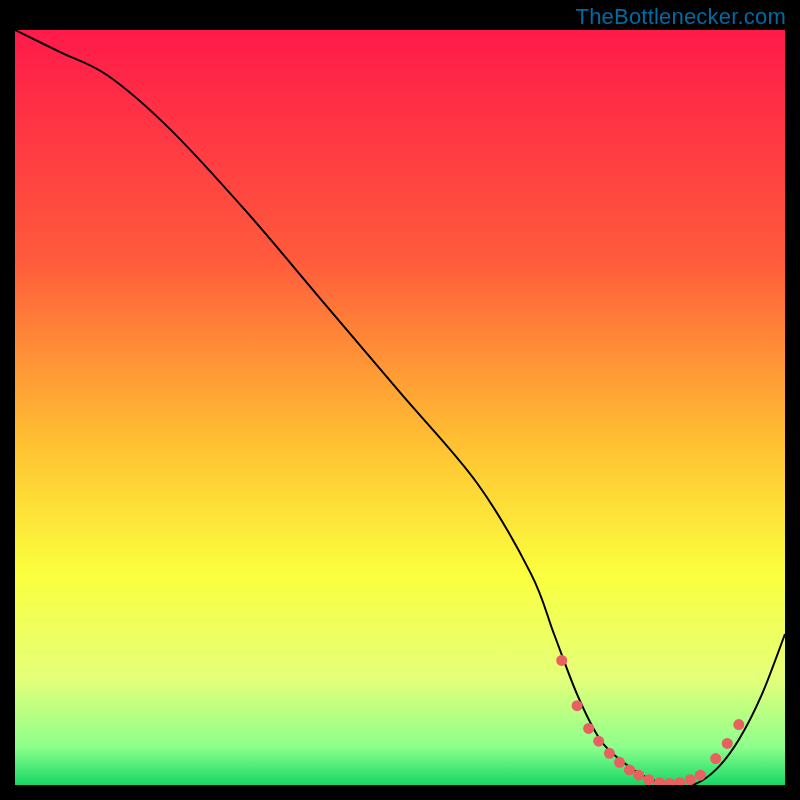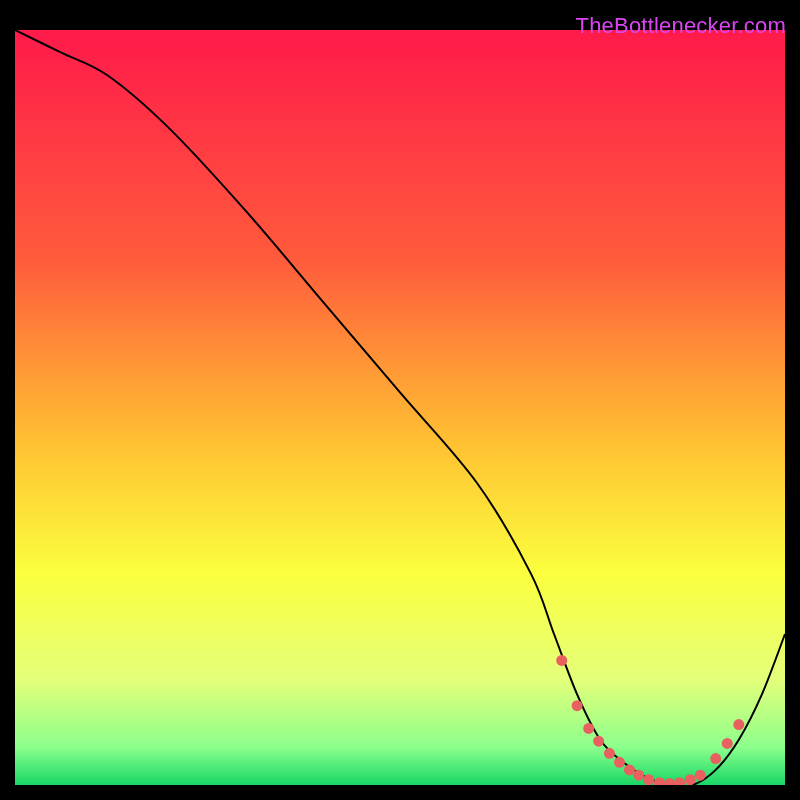--- a/index.html
+++ b/index.html
@@ -11,26 +11,26 @@
     overflow: hidden;
   }
   .outer {
     width: 800px;
     height: 800px;
     background: #000;
     position: relative;
   }
   .attribution {
     position: absolute;
-    top: 13px;
+    top: 4px;
     right: 14px;
     font-family: Arial, Helvetica, sans-serif;
     font-size: 22px;
     font-weight: 400;
-    color: #d946ef;
+    color: #0369a1;
     letter-spacing: 0.2px;
     z-index: 3;
   }
   .plot-wrap {
     position: absolute;
     left: 15px;
     top: 30px;
     width: 770px;
     height: 755px;
     background: #fff;

